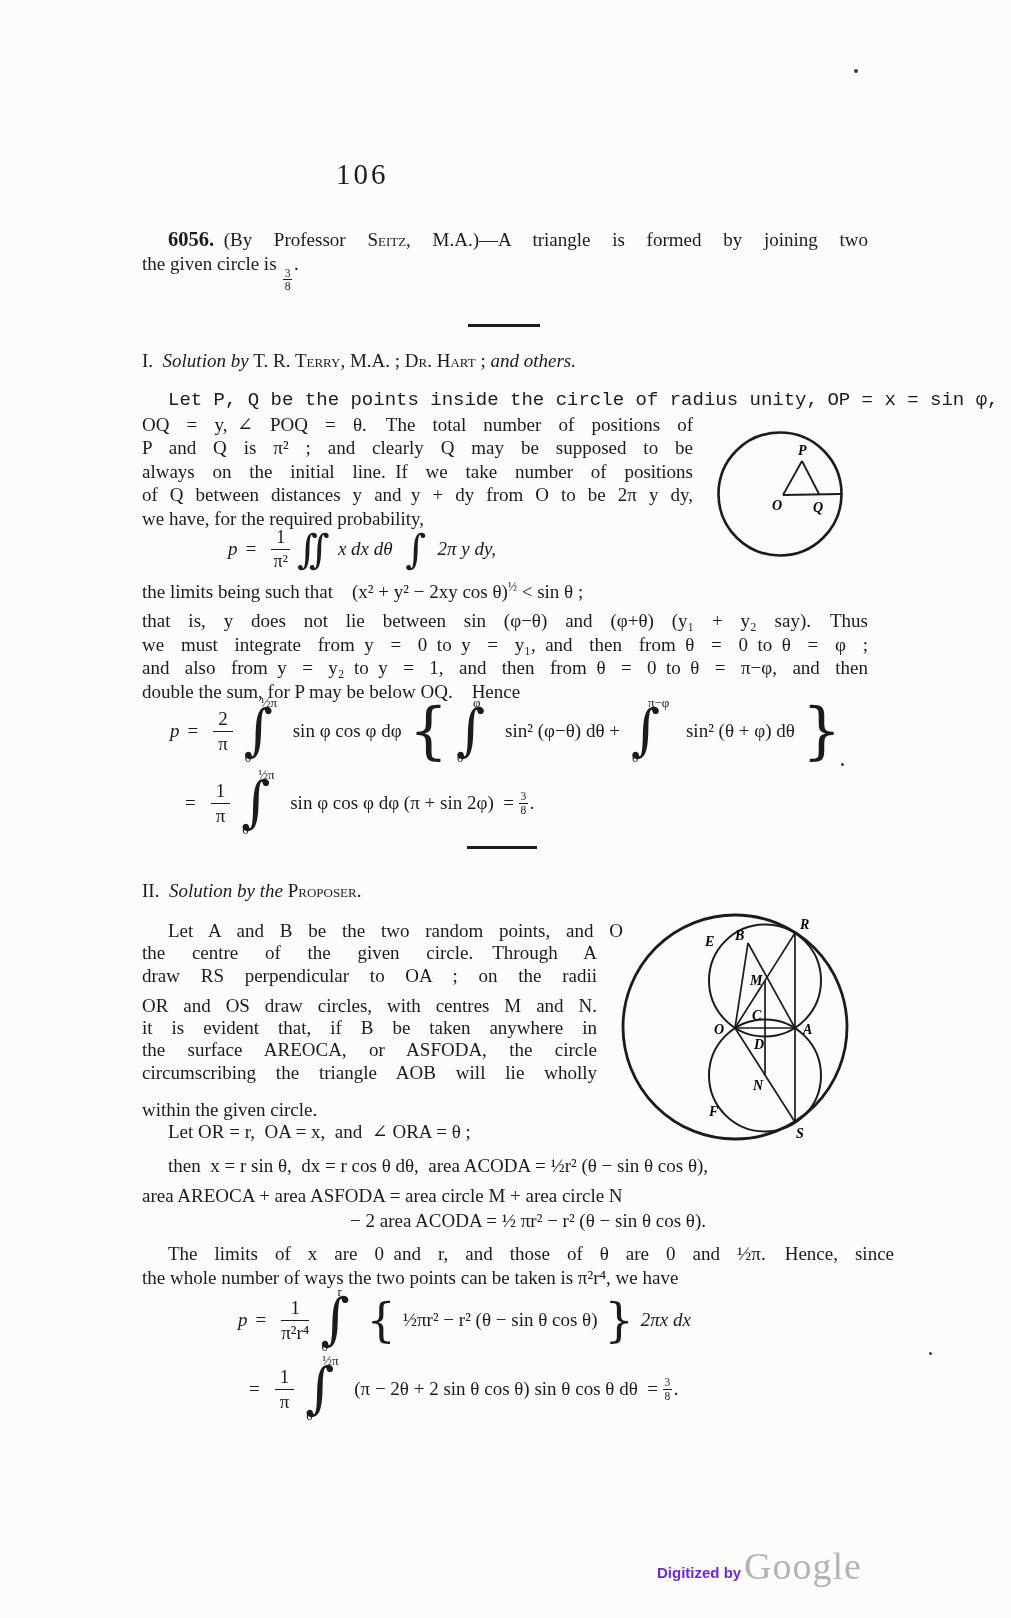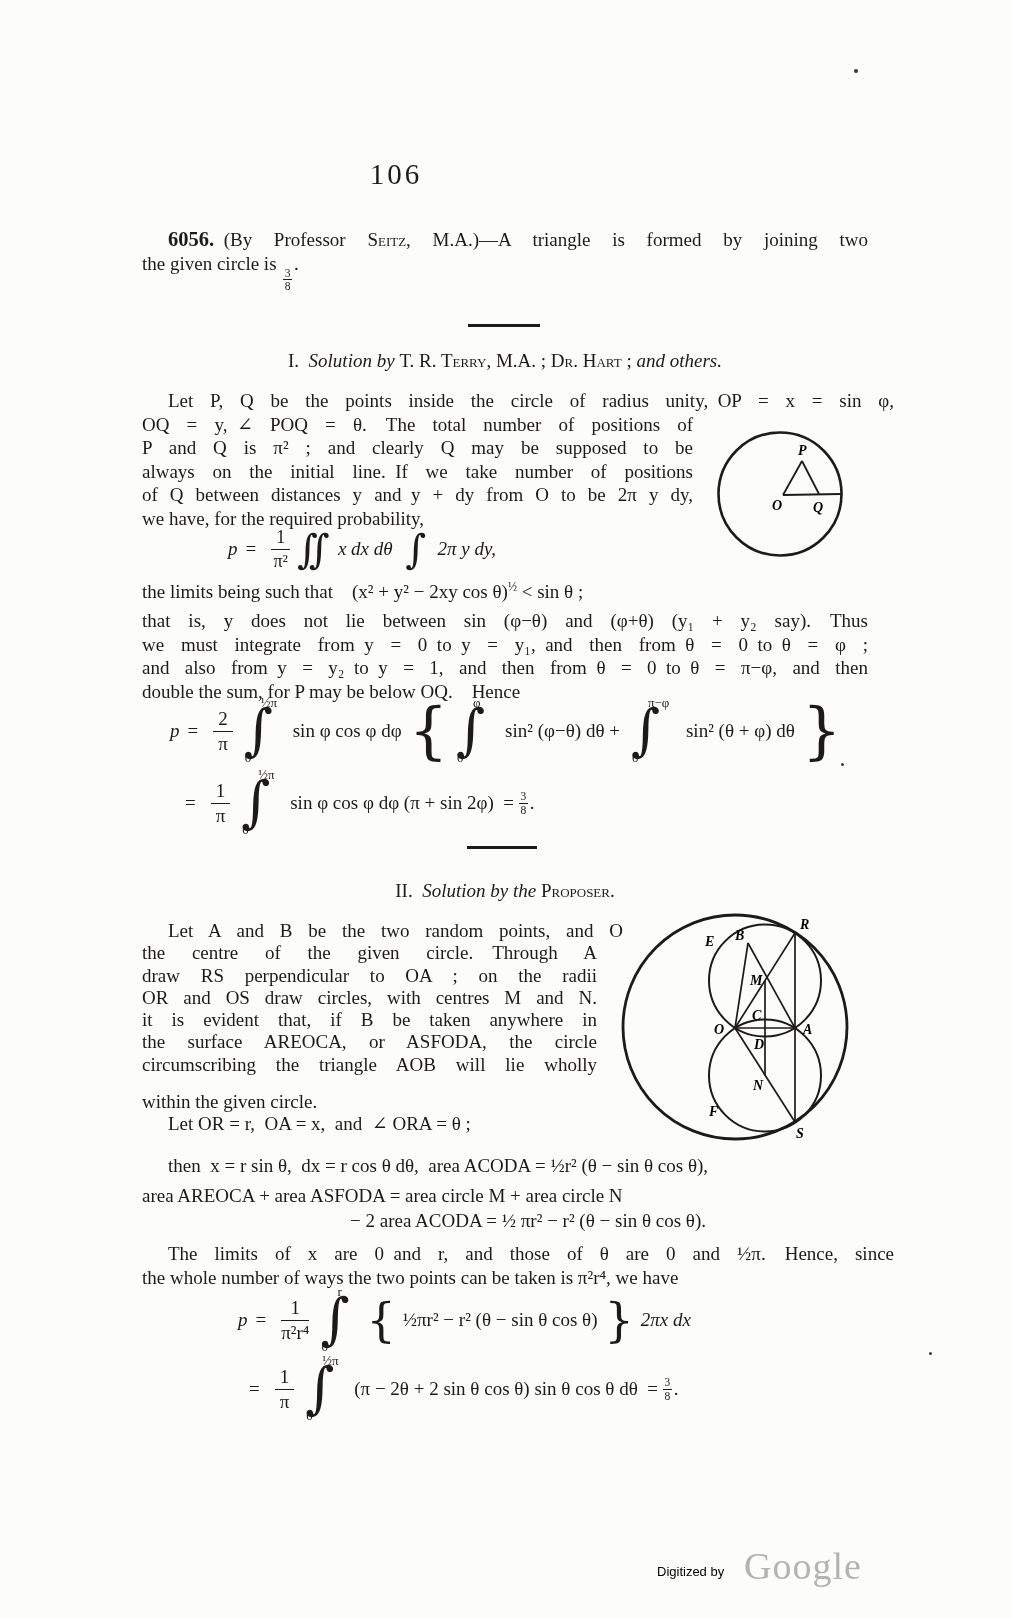--- a/index.html
+++ b/index.html
@@ -11,21 +11,21 @@
   }
   .abs{position:absolute;}
   .line{white-space:nowrap;}
   .jl{text-align:justify;text-align-last:justify;}
   .lines>div{height:23.5px;line-height:23.5px;white-space:nowrap;}
   .lines2>div{height:22.3px;line-height:22.3px;white-space:nowrap;}
   .ind{padding-left:26px;}
   .bold{font-weight:bold;}
   .it{font-style:italic;}
   .sc{font-variant:small-caps;}
-  .center{text-align:center;}
+  .center{text-align:left;}
   .rule{background:#1d1b18;height:3px;}
   
   .sfrac{display:inline-flex;flex-direction:column;text-align:center;
          font-size:11.5px;line-height:1.12;vertical-align:-7px;margin:0 2px;}
   .sfrac .fn{border-bottom:1.2px solid #1d1b18;padding:0 1.5px;}
   
   .mrow{position:absolute;display:flex;align-items:center;white-space:nowrap;}
   .frac{display:inline-block;text-align:center;margin:0 7px;line-height:1.15;}
   .frac .fn{display:block;border-bottom:1.8px solid #1d1b18;padding:0 5px 1px;}
   .frac .fd{display:block;padding-top:1px;}
@@ -39,21 +39,21 @@
   .mvar{font-style:italic;}
   .dint{letter-spacing:-9px;font-size:40px;margin-right:14px;
         font-family:"DejaVu Serif","DejaVu Sans",serif;}
   .sint{font-size:40px;margin:0 8px 0 10px;font-family:"DejaVu Serif","DejaVu Sans",serif;}
   .mtxt{margin:0 3px;}
   .speck{position:absolute;background:#3a3a38;border-radius:50%;}
   
   .dlab{font-family:"Liberation Serif",serif;font-weight:bold;font-style:italic;font-size:14px;}
   
   .wm-small{font-family:"Liberation Sans","DejaVu Sans",sans-serif;
-            font-size:13px;color:#000000;}
+            font-size:15px;color:#6d28d9;font-weight:bold;}
   .wm-logo{font-family:"Liberation Serif","DejaVu Serif",serif;
            font-size:38px;color:#b3b3b3;letter-spacing:1px;}
 </style>
 </head>
 <body>
 
 <div class="abs center" style="left:336px;top:158px;width:120px;font-size:29px;letter-spacing:3px;">106</div>
 
 <div class="abs lines" style="left:142px;top:228px;width:726px;">
   <div class="jl ind"><span class="bold" style="font-size:20.5px;">6056.</span><span> </span><span>(By Professor </span><span class="sc">Seitz</span><span>, M.A.)—A triangle is formed by joining two</span></div>
@@ -63,21 +63,21 @@
       </span><span>.</span></div>
 </div>
 
 <div class="abs rule" style="left:468px;top:324px;width:72px;"></div>
 
 <div class="abs center line" style="left:142px;top:350px;width:726px;">
   <span>I. </span><span class="it">Solution by </span><span class="sc">T. R. Terry, M.A. ; </span><span class="sc">Dr. Hart ; </span><span class="it">and others.</span>
 </div>
 
 <div class="abs lines" style="left:142px;top:389px;">
-  <div class="jl ind" style="width:726px;">Let P, Q be the points inside the circle of radius unity, OP = x = sin φ,</div>
+  <div class="jl ind" style="width:726px;font-family:Liberation Mono, monospace;">Let P, Q be the points inside the circle of radius unity, OP = x = sin φ,</div>
   <div class="jl" style="width:551px;">OQ = y, ∠ POQ = θ.  The total number of positions of</div>
   <div class="jl" style="width:551px;">P and Q is π² ; and clearly Q may be supposed to be</div>
   <div class="jl" style="width:551px;">always on the initial line. If we take number of positions</div>
   <div class="jl" style="width:551px;">of Q between distances y and y + dy from O to be 2π y dy,</div>
   <div style="width:551px;">we have, for the required probability,</div>
 </div>
 
 <svg class="abs" style="left:712px;top:426px;" width="136" height="136" viewBox="0 0 136 136">
   <circle cx="68" cy="68" r="61.5" fill="none" stroke="#1d1b18" stroke-width="2.6"></circle>
   <line x1="71" y1="69" x2="129" y2="68" stroke="#1d1b18" stroke-width="2"></line>
@@ -163,21 +163,21 @@
 <div class="abs rule" style="left:467px;top:846px;width:70px;"></div>
 
 <div class="abs center line" style="left:142px;top:880px;width:726px;">
   <span>II. </span><span class="it">Solution by the </span><span class="sc">Proposer.</span>
 </div>
 
 <div class="abs lines2" style="left:142px;top:920px;">
   <div class="jl ind" style="width:455px;">Let A and B be the two random points, and O</div>
   <div class="jl" style="width:455px;">the centre of the given circle.  Through A</div>
   <div class="jl" style="width:455px;">draw RS perpendicular to OA ; on the radii</div>
-  <div class="jl" style="width:455px;">OR and OS draw circles, with centres M and N.</div>
+  <div class="jl" style="width:455px;margin-top:8px;">OR and OS draw circles, with centres M and N.</div>
   <div class="jl" style="width:455px;">it is evident that, if B be taken anywhere in</div>
   <div class="jl" style="width:455px;">the surface AREOCA, or ASFODA, the circle</div>
   <div class="jl" style="width:455px;">circumscribing the triangle AOB will lie wholly</div>
   <div style="width:455px;margin-top:15px;">within the given circle.</div>
   <div class="ind" style="width:455px;">Let OR = r, OA = x, and ∠ ORA = θ ;</div>
 </div>
 
 <svg class="abs" style="left:608px;top:898px;" width="265" height="252" viewBox="0 0 265 252">
   <circle cx="127" cy="129" r="112" fill="none" stroke="#1d1b18" stroke-width="2.8"></circle>
   <circle cx="157" cy="82.5" r="56" fill="none" stroke="#1d1b18" stroke-width="2"></circle>

